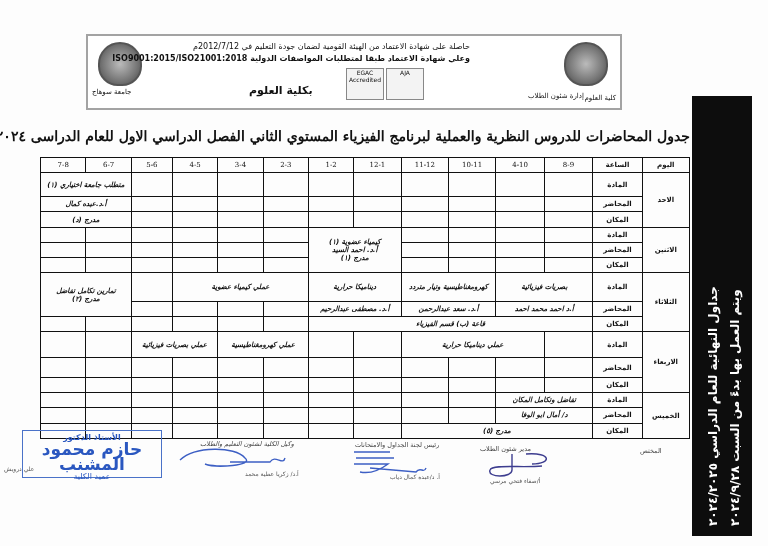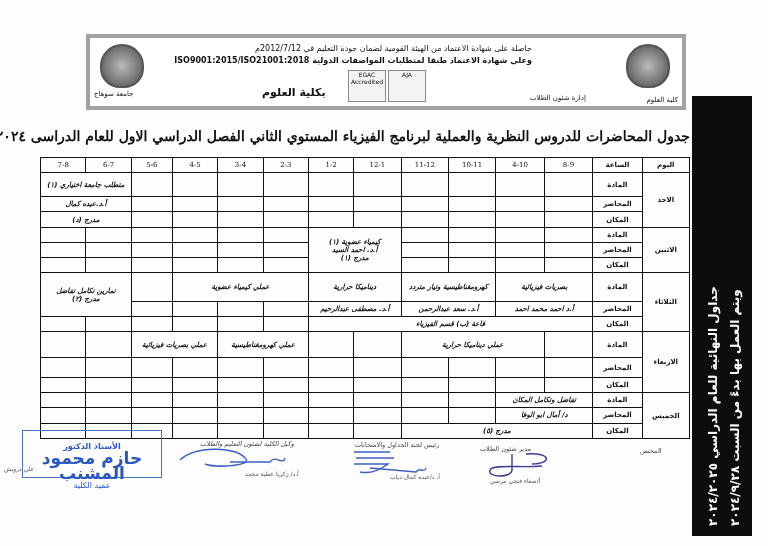--- a/index.html
+++ b/index.html
@@ -1,19 +1,19 @@
 <!DOCTYPE html>
 <html><head>
 <meta charset="utf-8">
 <style>
   html,body{margin:0;padding:0;}
   body{width:768px;height:546px;background:#ffffff;position:relative;overflow:hidden;font-family:"DejaVu Sans",sans-serif;color:#111;}
   .page{position:absolute;left:0;top:0;width:768px;height:546px;background:#fdfdfd;}
   
-  .header{position:absolute;left:86px;top:34px;width:600px;height:76px;border:4px solid #a3a3a3;box-sizing:border-box;background:#fff;}
+  .header{position:absolute;left:86px;top:34px;width:536px;height:76px;border:2px solid #a3a3a3;box-sizing:border-box;background:#fff;}
   .hdr-line{position:absolute;direction:rtl;font-size:8px;white-space:nowrap;}
   .logo{position:absolute;width:40px;height:40px;border-radius:50% 50% 45% 45%;border:2px solid #555;background:radial-gradient(circle,#bbb 0%,#777 60%,#444 100%);}
   .cert{position:absolute;width:36px;height:30px;border:1px solid #888;font-size:6px;text-align:center;background:#f3f3f3;}
   
   .doc-title{position:absolute;left:36px;top:128px;width:654px;direction:rtl;text-align:center;font-family:"DejaVu Serif",serif;font-size:14px;font-weight:bold;white-space:nowrap;}
   
   table.sched{position:absolute;left:40px;top:157px;width:650px;height:282px;border-collapse:collapse;direction:rtl;table-layout:fixed;}
   table.sched td{border:1.5px solid #111;font-size:7px;text-align:center;padding:0;line-height:1.15;overflow:hidden;}
   td.hour{font-family:"DejaVu Serif",serif;font-size:8px;}
   td.day{font-size:8px;font-weight:bold;}
@@ -34,21 +34,21 @@
 <div class="page">
 
   <div class="header">
     <div class="logo" style="left:10px;top:6px;"></div>
     <div class="logo" style="right:12px;top:6px;"></div>
     <div class="hdr-line" style="right:150px;top:6px;">حاصلة على شهادة الاعتماد من الهيئة القومية لضمان جودة التعليم في 2012/7/12م</div>
     <div class="hdr-line" style="right:150px;top:18px;font-weight:bold;">وعلي شهادة الاعتماد طبقا لمتطلبات المواصفات الدولية ISO9001:2015/ISO21001:2018</div>
     <div class="cert" style="left:258px;top:32px;">EGAC Accredited</div>
     <div class="cert" style="left:298px;top:32px;">AJA</div>
     <div class="hdr-line" style="left:4px;top:52px;font-size:7px;">جامعة سوهاج</div>
-    <div class="hdr-line" style="left:172px;top:48px;font-size:11px;font-weight:bold;">بكلية العلوم</div>
+    <div class="hdr-line" style="left:161px;top:48px;font-size:11px;font-weight:bold;">بكلية العلوم</div>
     <div class="hdr-line" style="left:440px;top:56px;font-size:7px;">إدارة شئون الطلاب</div>
     <div class="hdr-line" style="right:4px;top:58px;font-size:7px;">كلية العلوم</div>
   </div>
 
   <div class="doc-title">جدول المحاضرات للدروس النظرية والعملية لبرنامج الفيزياء المستوي الثاني الفصل الدراسي الاول للعام الدراسى ٢٠٢٤ – ٢٠٢٥ م</div>
 
   <table class="sched">
     <colgroup>
       <col style="width:46px">
         <col style="width:48px">
@@ -294,21 +294,21 @@
     </tr>
   </tbody>
     </table>
 
   <div class="banner">
     <div class="banner-text" style="left:14px;top:430px;transform:rotate(-90deg);">جداول النهائية للعام الدراسي ٢٠٢٤/٢٠٢٥</div>
     <div class="banner-text" style="left:36px;top:430px;transform:rotate(-90deg);">ويتم العمل بها بدءً من السبت ٢٠٢٤/٩/٢٨</div>
   </div>
 
   <div class="stamp">
-    <div style="font-size:8px;font-weight:bold;margin-top:11px;text-align:center;">الأستاذ الدكتور</div>
+    <div style="font-size:8px;font-weight:bold;margin-top:2px;text-align:center;">الأستاذ الدكتور</div>
     <div style="font-size:17px;font-weight:bold;line-height:15px;">حازم محمود المشنب</div>
     <div style="font-size:8px;font-weight:normal;">عميد الكلية</div>
   </div>
   <div class="sig-name" style="left:4px;top:465px;">علي درويش</div>
 
   <div class="sig-label" style="left:200px;top:440px;font-style:italic;">وكيل الكلية لشئون التعليم والطلاب</div>
   <svg class="sig-scribble" style="left:175px;top:444px;" width="120" height="26">
     <path d="M5 16 C20 2, 60 2, 70 14 C80 22, 40 24, 30 20 M55 18 L95 18 C100 10,108 22,110 14" stroke="#3d5fc4" stroke-width="1.4" fill="none"></path>
   </svg>
   <div class="sig-name" style="left:245px;top:470px;">أ.د/ زكريا عطية محمد</div>

